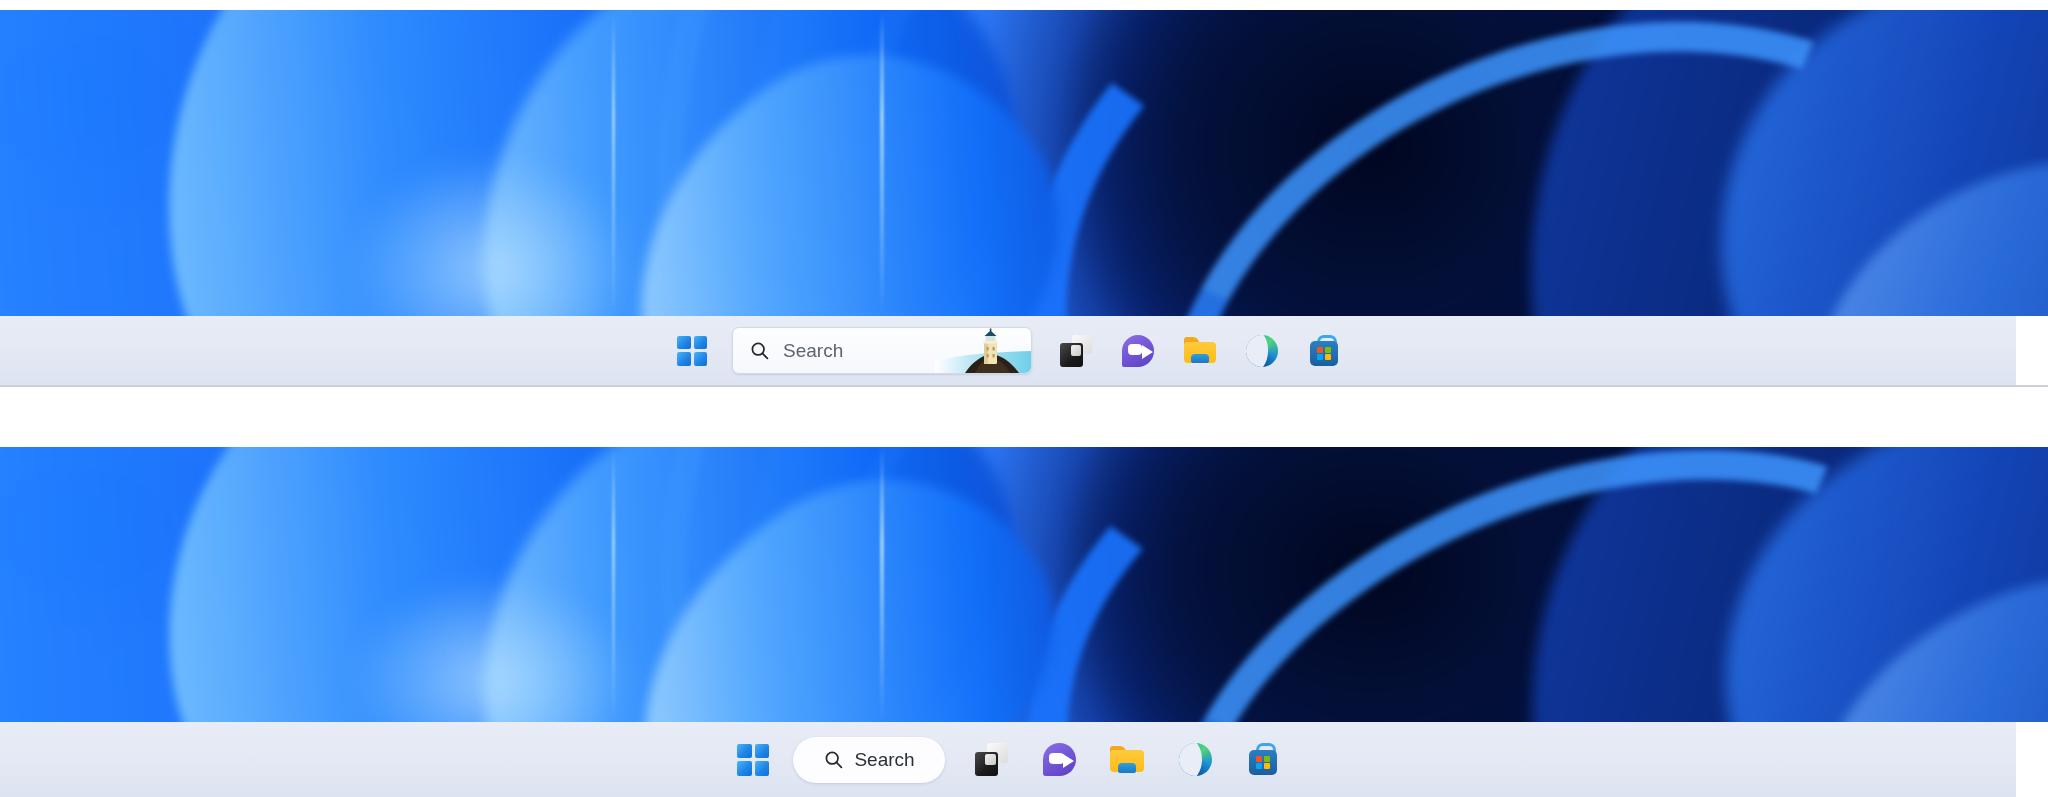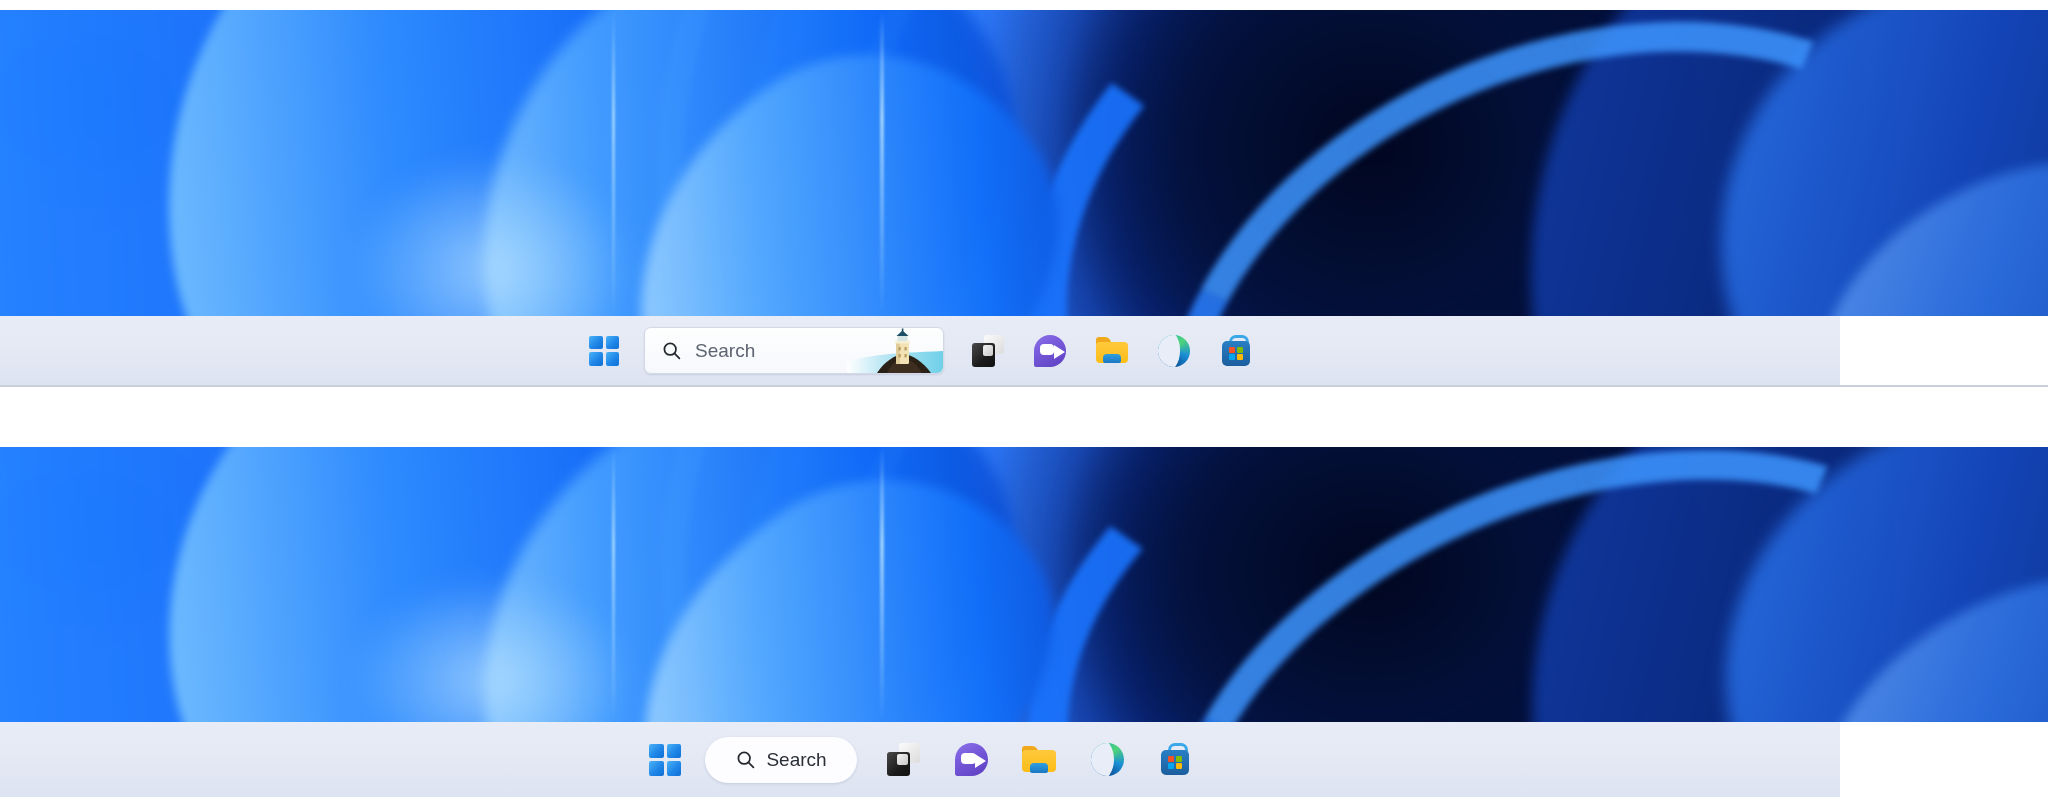--- a/index.html
+++ b/index.html
@@ -79,21 +79,21 @@
       border-radius:50%;filter:blur(10px);}
   .hl2{left:14%;top:30%;width:20%;height:110%;
       background:radial-gradient(50% 50% at 50% 50%, rgba(190,230,255,.7) 0%, rgba(120,190,255,0) 70%);
       border-radius:50%;filter:blur(12px);}
 
   
   .rim{position:absolute;background:linear-gradient(to bottom, rgba(190,230,255,0) 0%, rgba(190,230,255,.75) 35%, rgba(190,230,255,0) 100%);
        filter:blur(1.2px);}
 
   
-  .taskbar{position:absolute;left:0;width:1840px;
+  .taskbar{position:absolute;left:0;width:2016px;
       background:linear-gradient(to bottom,#e8ecf7 0%,#e4e9f4 45%,#dde3f1 100%);
       display:flex;align-items:center;justify-content:center;}
   .tb-divider{position:absolute;left:0;width:2048px;height:2px;background:#b9bfcd;opacity:.75;}
   .tb-items{display:flex;align-items:center;}
 
   .tb-btn{display:flex;align-items:center;justify-content:center;cursor:default;}
 
   
   .winlogo{display:grid;grid-template-columns:1fr 1fr;grid-template-rows:1fr 1fr;}
   .winlogo i{display:block;border-radius:2px;

